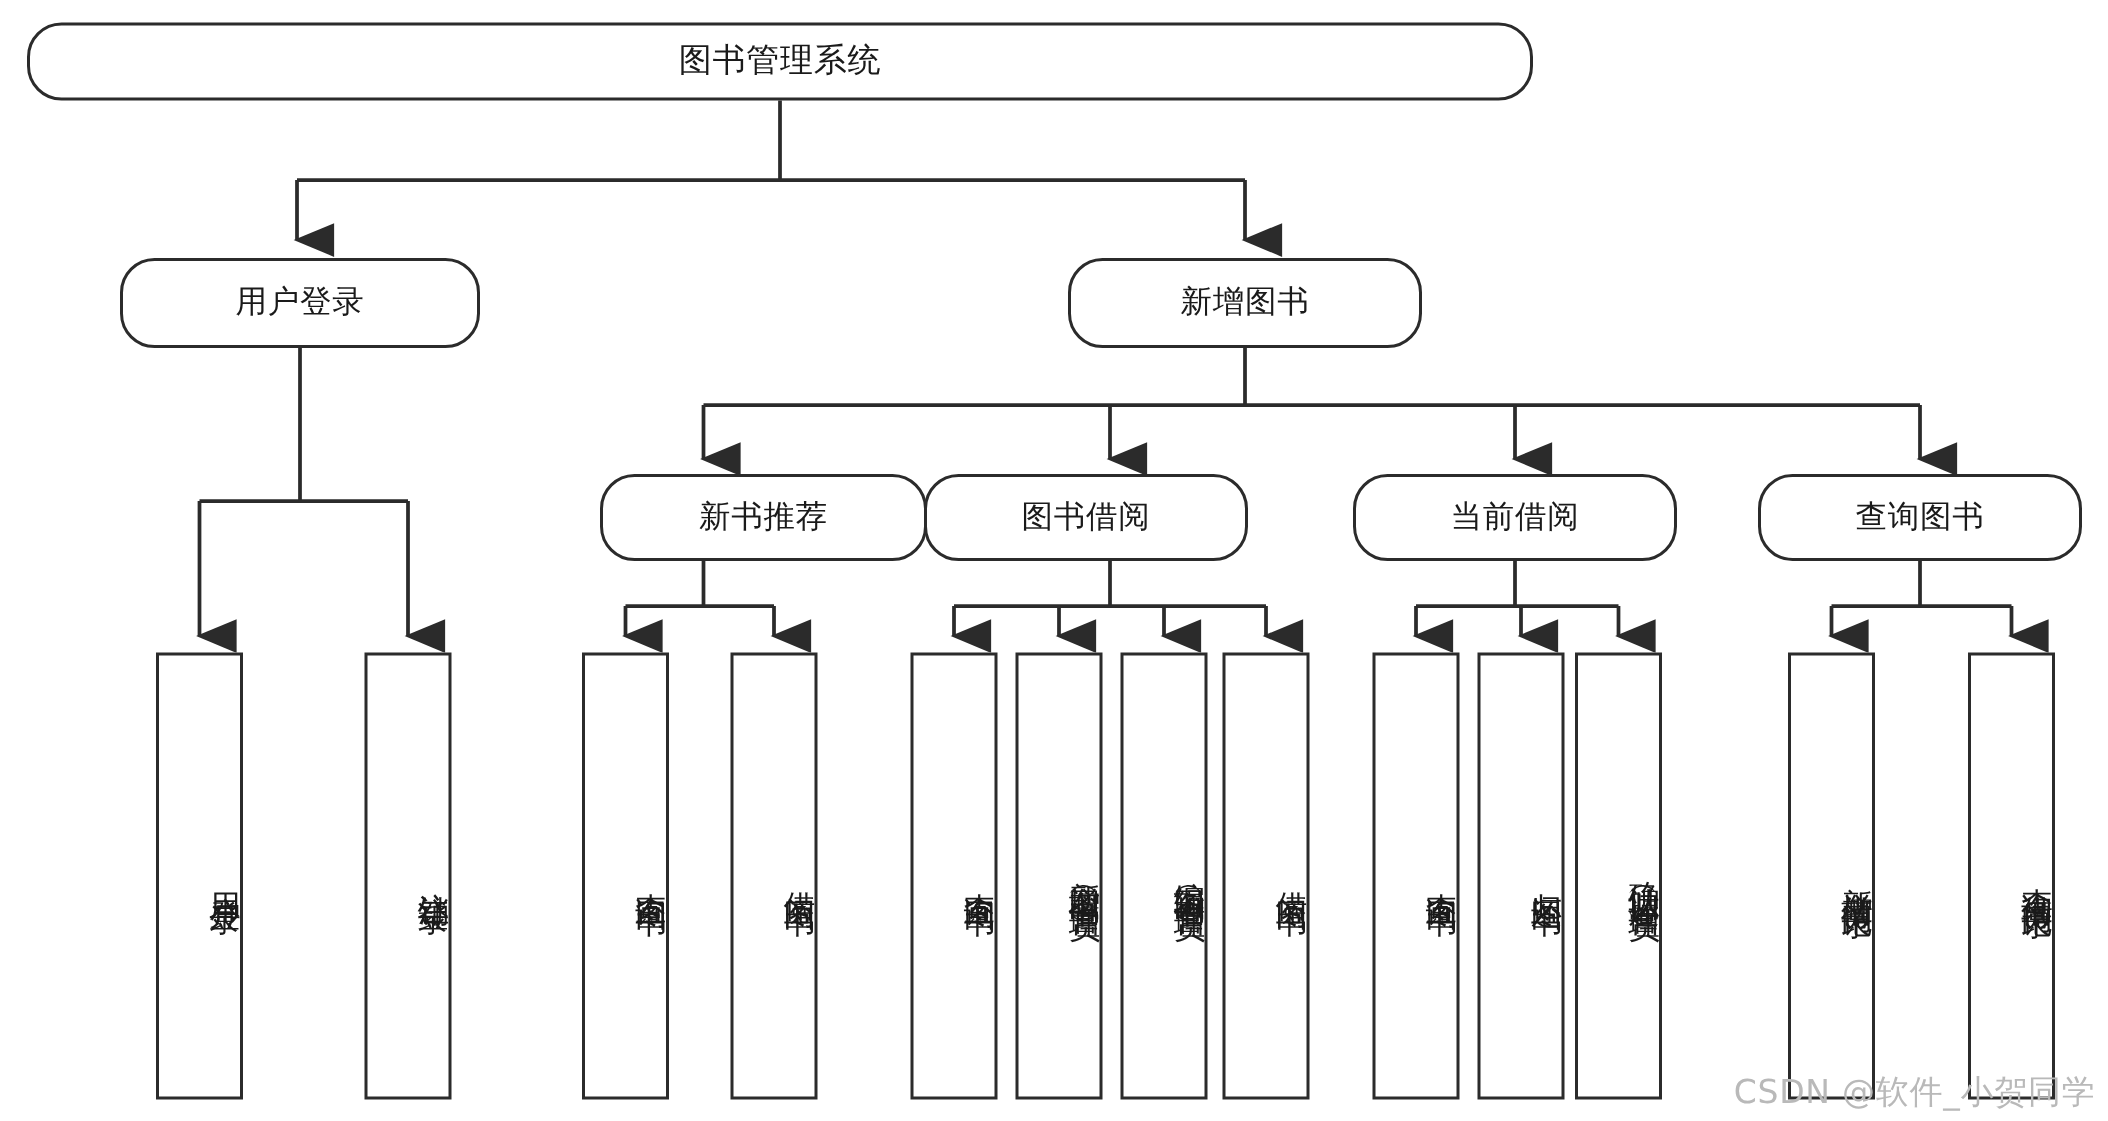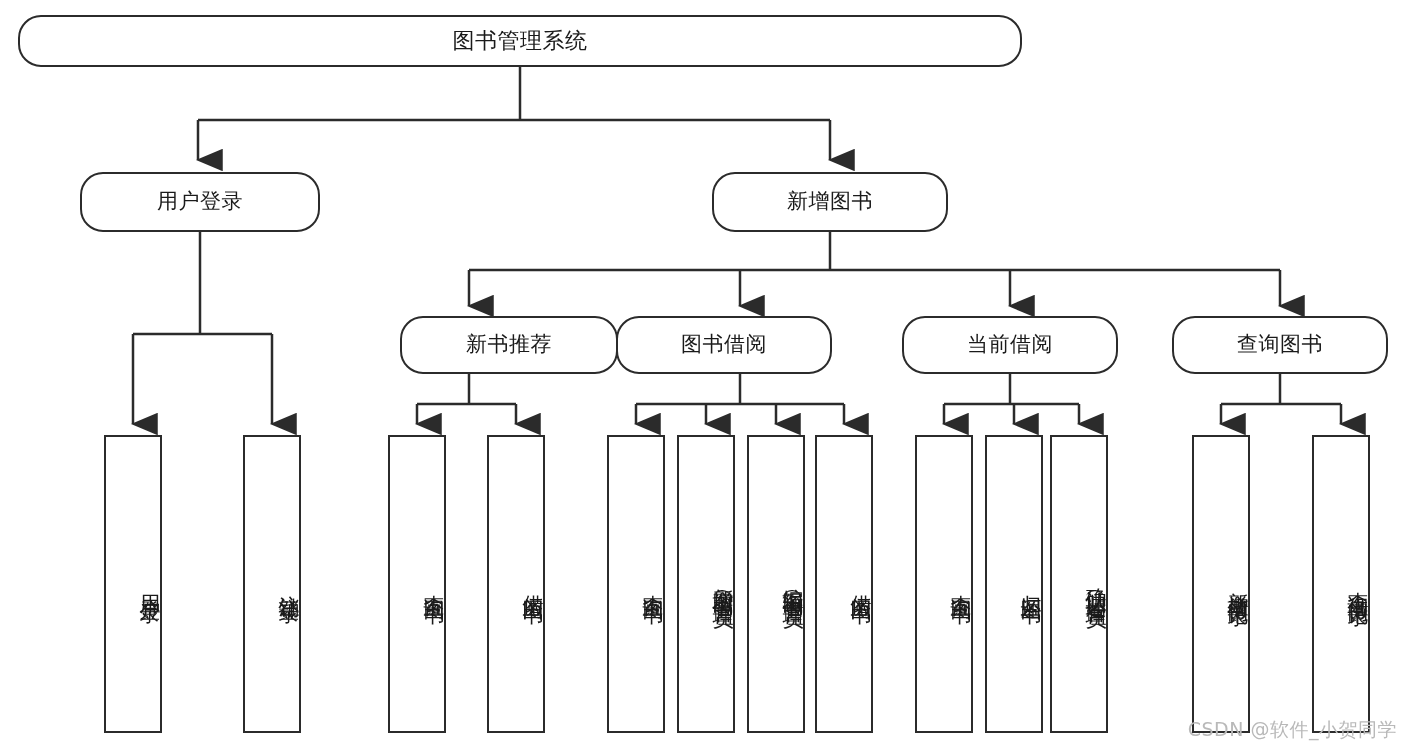--- a/index.html
+++ b/index.html
@@ -56,21 +56,21 @@
   }
   .node.vert .vtext {
     writing-mode: vertical-rl;
     text-orientation: upright;
     white-space: nowrap;
   }
   .watermark {
     position: absolute;
     right: 8px;
     bottom: 4px;
-    font-size: 19px;
+    font-size: 22px;
     color: #b9b9b9;
     letter-spacing: 0.5px;
     white-space: nowrap;
   }
 </style>
 </head>
 <body>
 
 <div id="canvas">
 

